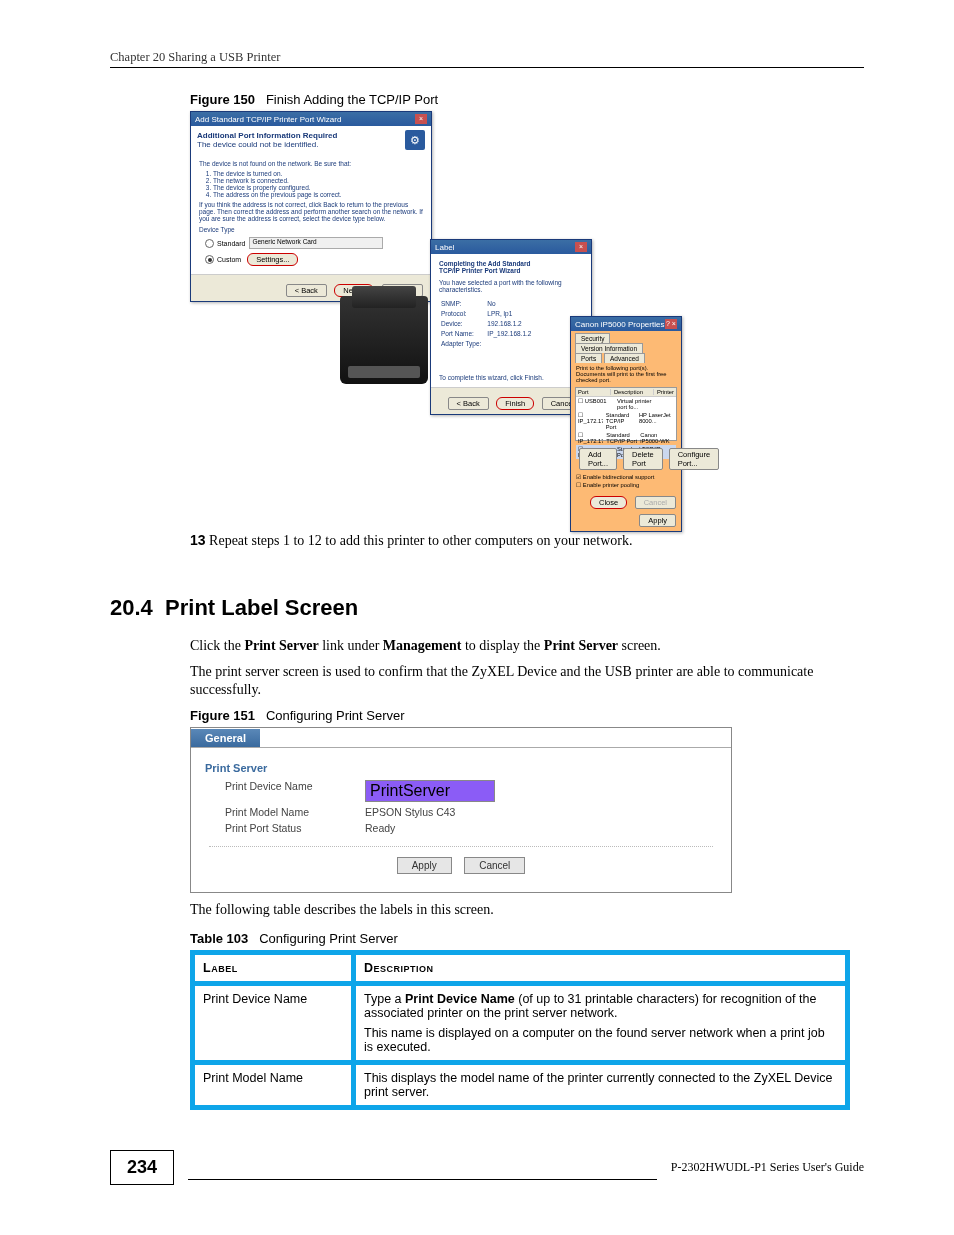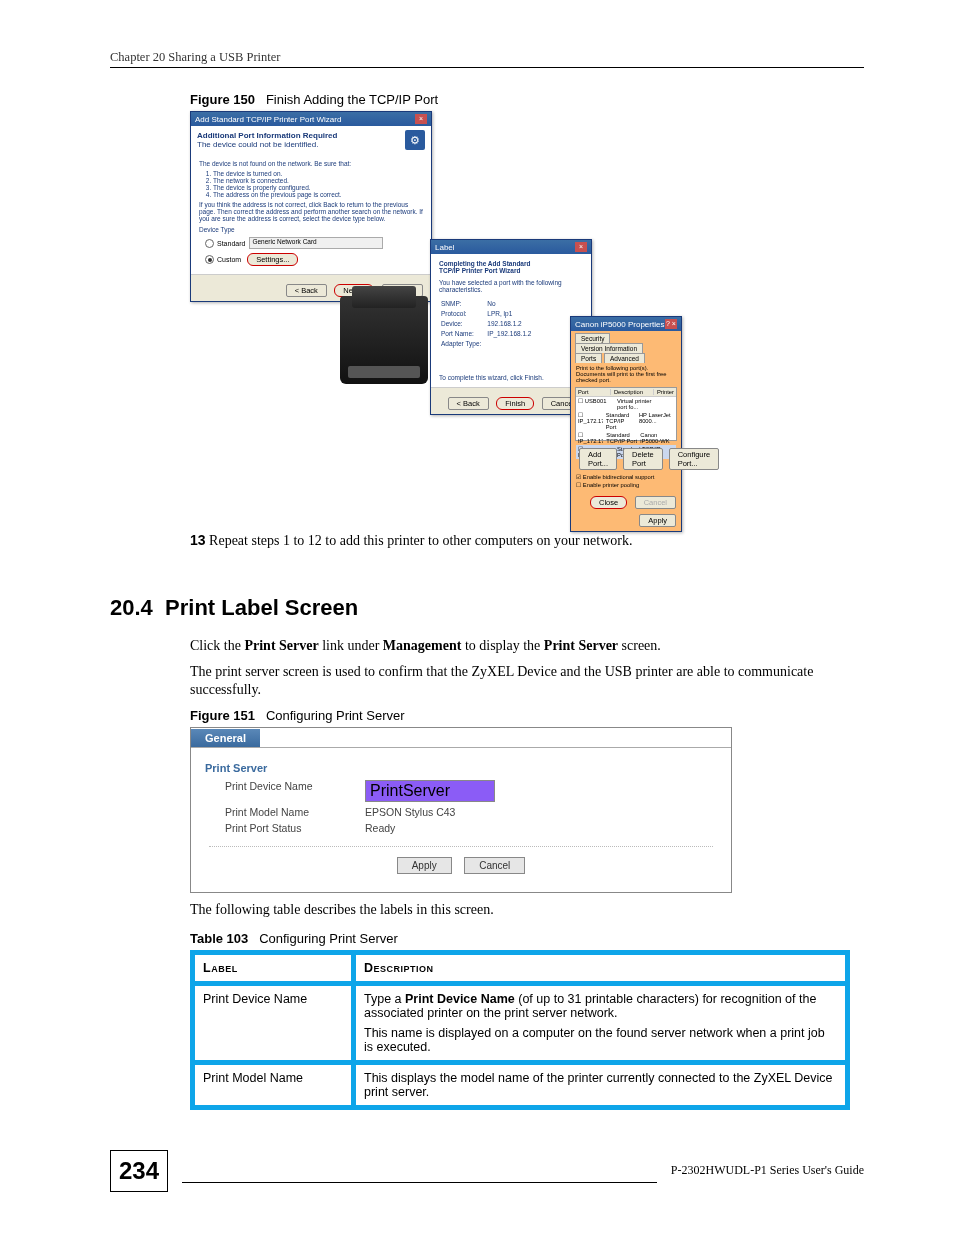--- a/index.html
+++ b/index.html
@@ -210,24 +210,24 @@
     font-weight: bold;
   }
   .footer {
     margin-top: 40px;
     display: flex;
     align-items: center;
     gap: 14px;
   }
   .footer .pg {
     border: 1.5px solid #000;
-    padding: 6px 8px;
+    padding: 6px 16px;
     font-family: Arial, sans-serif;
     font-weight: bold;
-    font-size: 24px;
+    font-size: 18px;
   }
   .footer .line {
     flex: 1;
     border-top: 1px solid #000;
     position: relative;
     top: 12px;
   }
   .footer .guide {
     font-size: 12px;
     font-family: "Times New Roman", serif;

